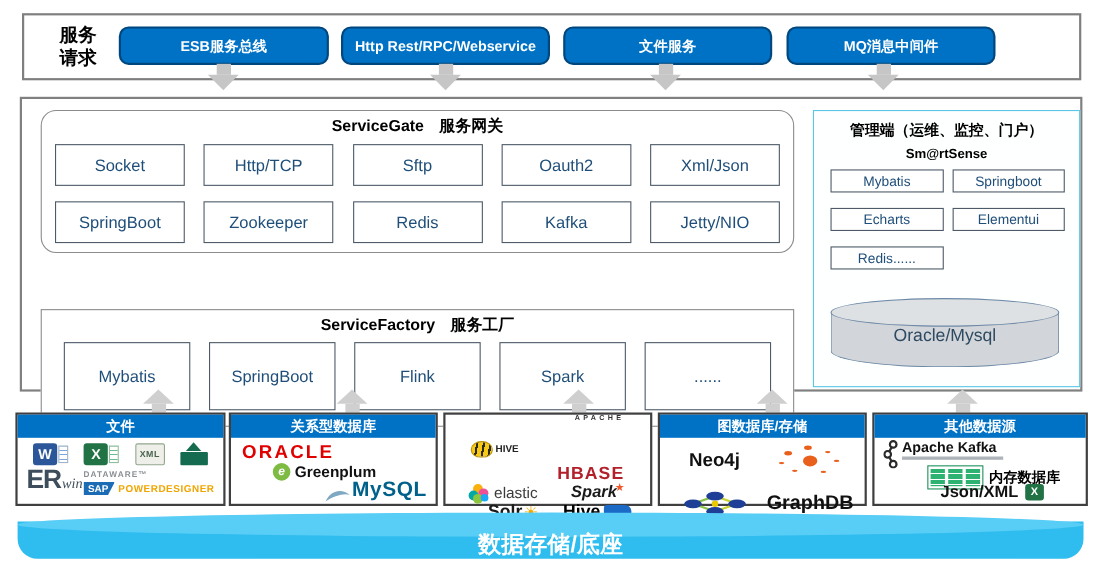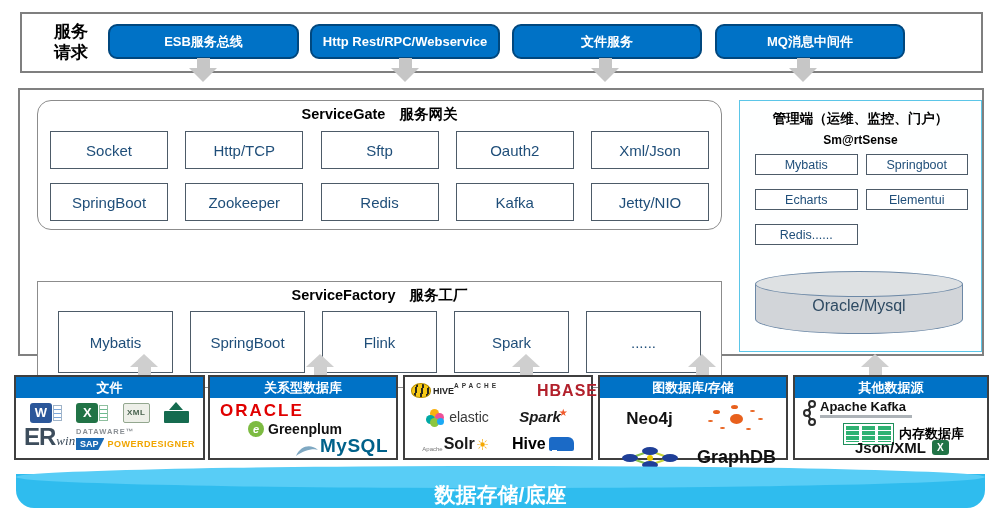--- a/index.html
+++ b/index.html
@@ -74,21 +74,21 @@
   .gp-dot{width:16px;height:16px;border-radius:50%;background:#7DBB42;color:#fff;font-weight:bold;font-size:11px;font-style:italic;display:flex;align-items:center;justify-content:center;}
   .gp-txt{font-weight:bold;font-size:14px;color:#111;}
   .mysql-row{position:absolute;right:8px;bottom:1px;display:flex;align-items:flex-end;}
   .mysql-txt{color:#00618A;font-weight:bold;font-size:19px;letter-spacing:.5px;}
 
   
   .b-col{display:flex;flex-direction:column;justify-content:space-around;height:100%;padding:1px 6px;}
   .b-row{display:flex;align-items:center;justify-content:space-around;}
   .bee{width:20px;height:15px;border-radius:50% 50% 45% 45%;background:repeating-linear-gradient(100deg,#F7C915 0 4px,#2A2A1E 4px 6px);border:1px solid #B89000;}
   .hive-sm{font-size:9px;font-weight:900;color:#222;margin-left:2px;}
-  .hbase-st{display:flex;flex-direction:row;align-items:flex-start;line-height:1;gap:38px;}
+  .hbase-st{display:flex;flex-direction:column;align-items:flex-end;line-height:1;gap:38px;}
   .hbase-ap{font-size:6.5px;letter-spacing:3px;color:#333;font-weight:bold;}
   .hbase-t{font-size:16px;font-weight:900;color:#B2202B;letter-spacing:1px;}
   .ecl{position:relative;width:20px;height:16px;}
   .ecl i{position:absolute;border-radius:50%;width:9px;height:9px;}
   .ecl .c1{background:#F9B110;left:4px;top:0;}
   .ecl .c2{background:#00A9A5;left:0;top:6px;}
   .ecl .c3{background:#EE5097;left:9px;top:4px;}
   .ecl .c4{background:#8CC63F;left:4px;top:9px;}
   .ecl .c5{background:#1BA9F5;left:11px;top:9px;width:7px;height:7px;}
   .ela-t{font-size:14px;color:#3A3A3A;margin-left:3px;}

